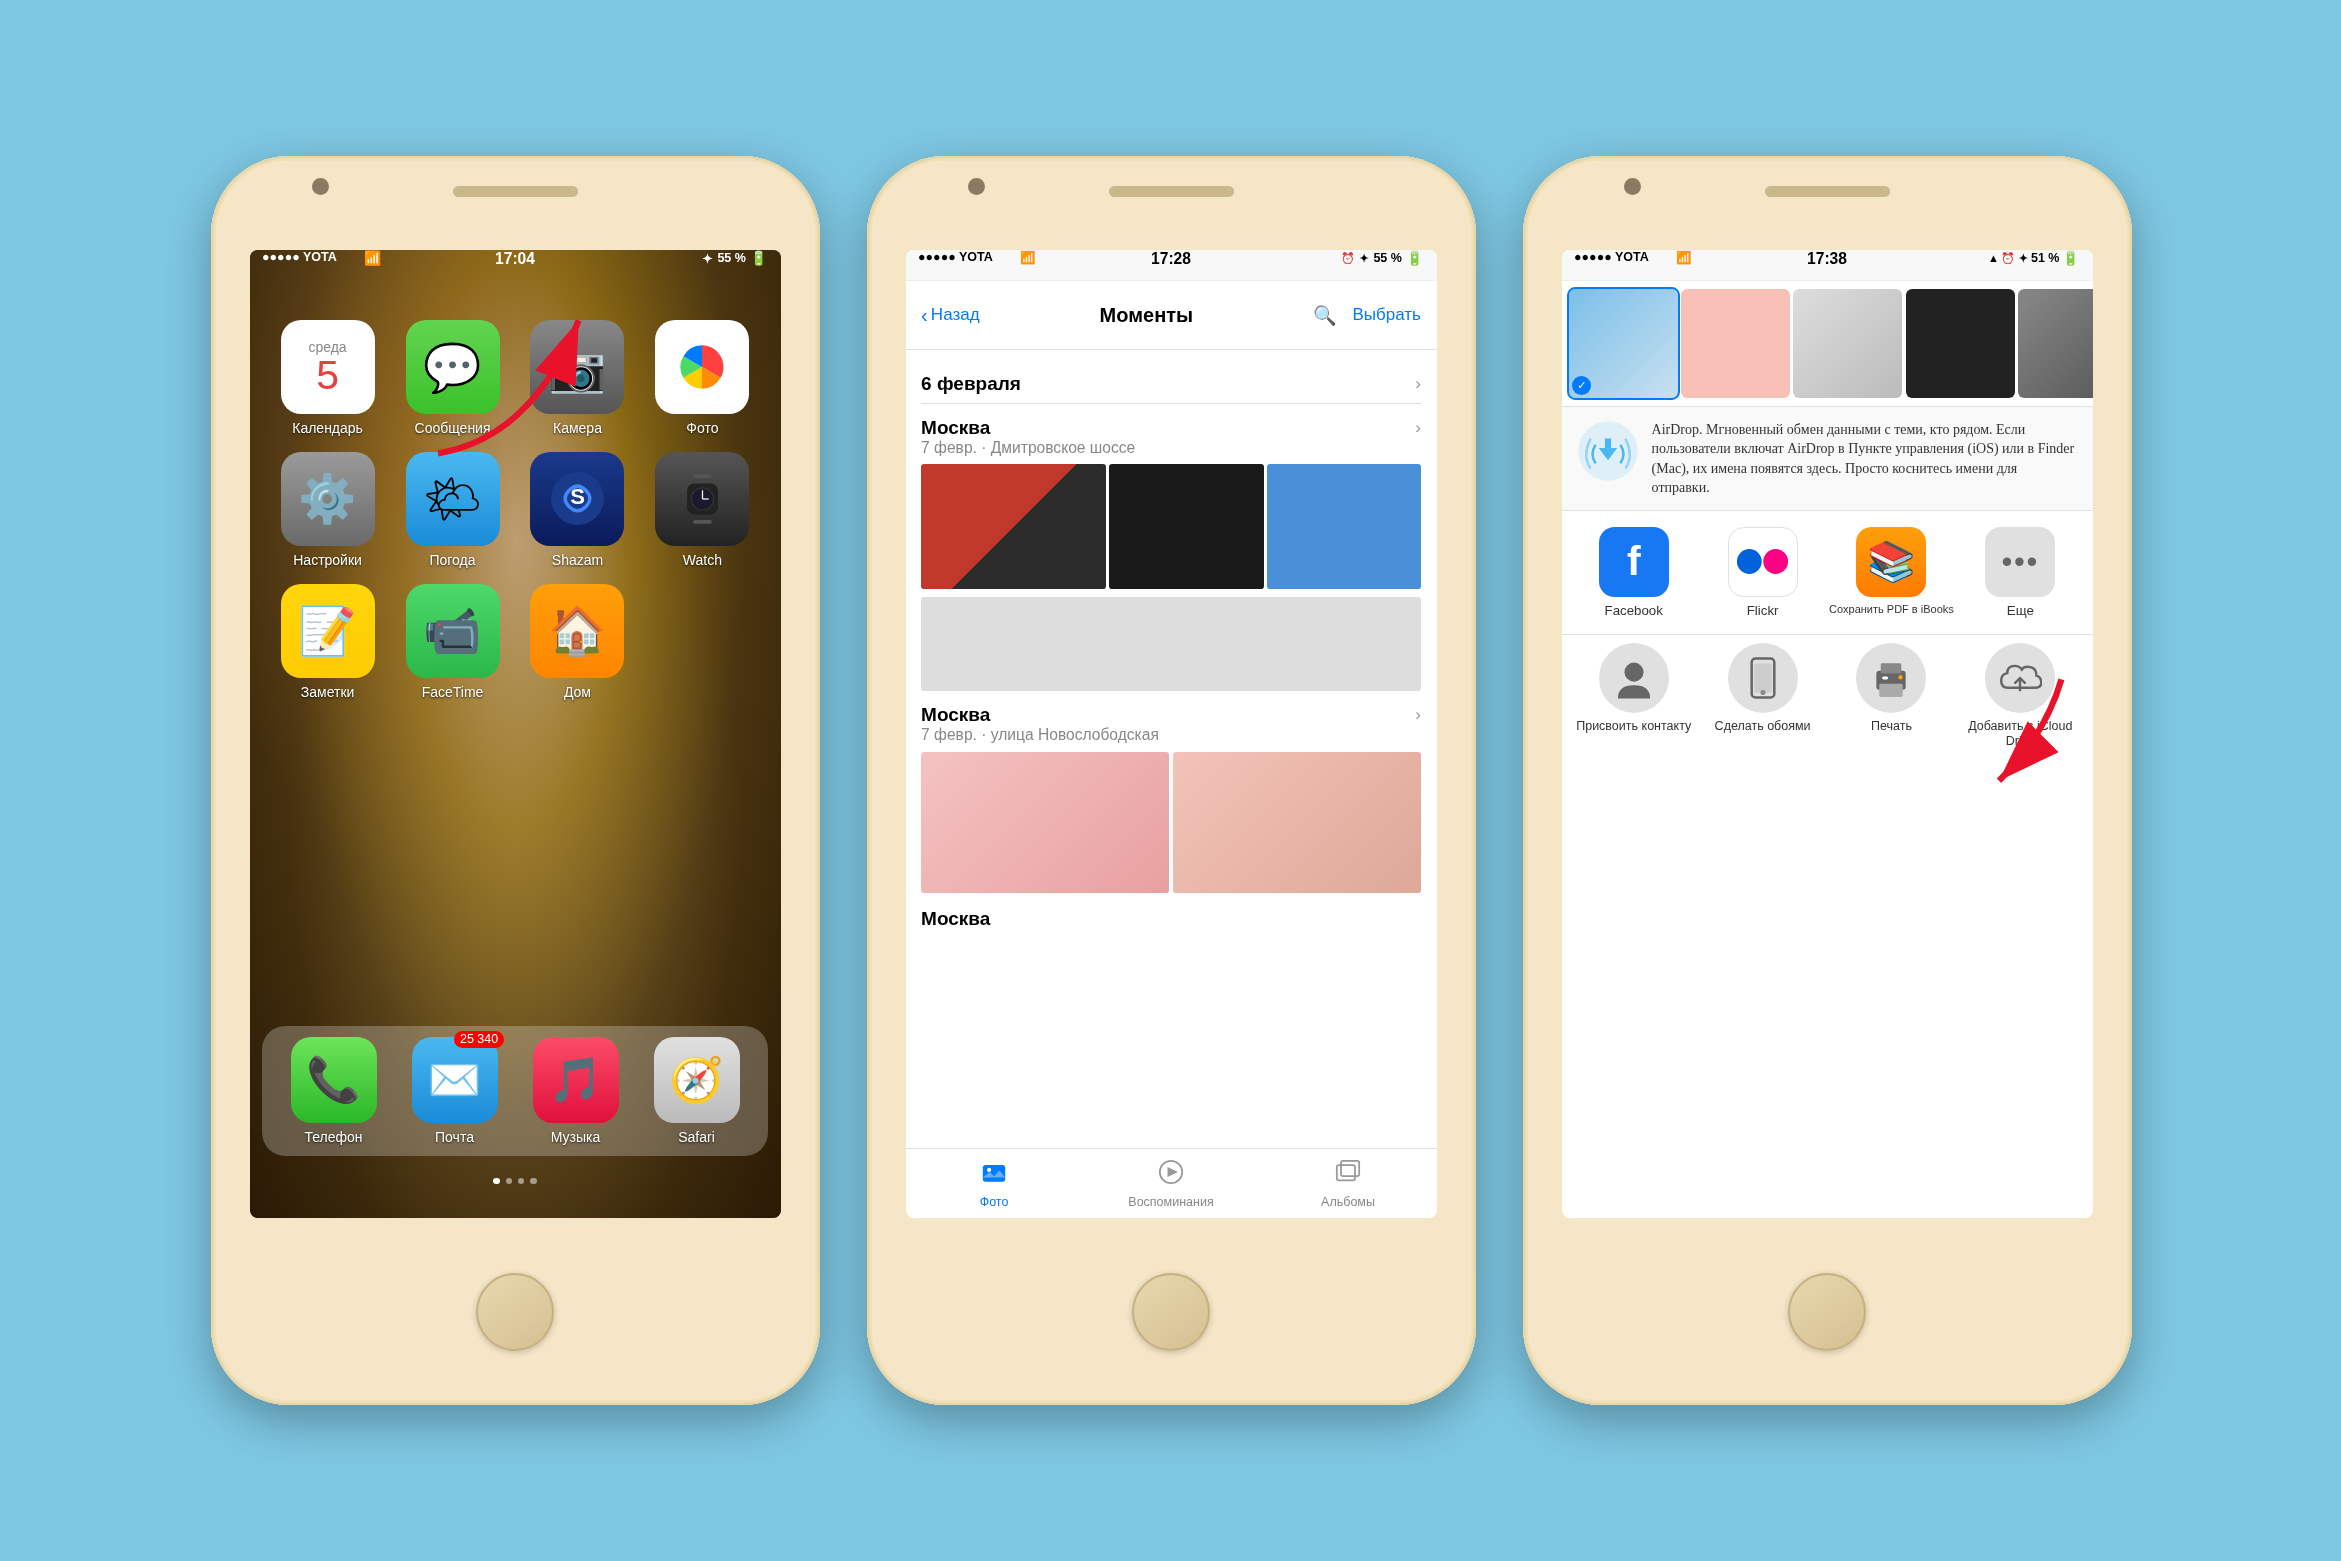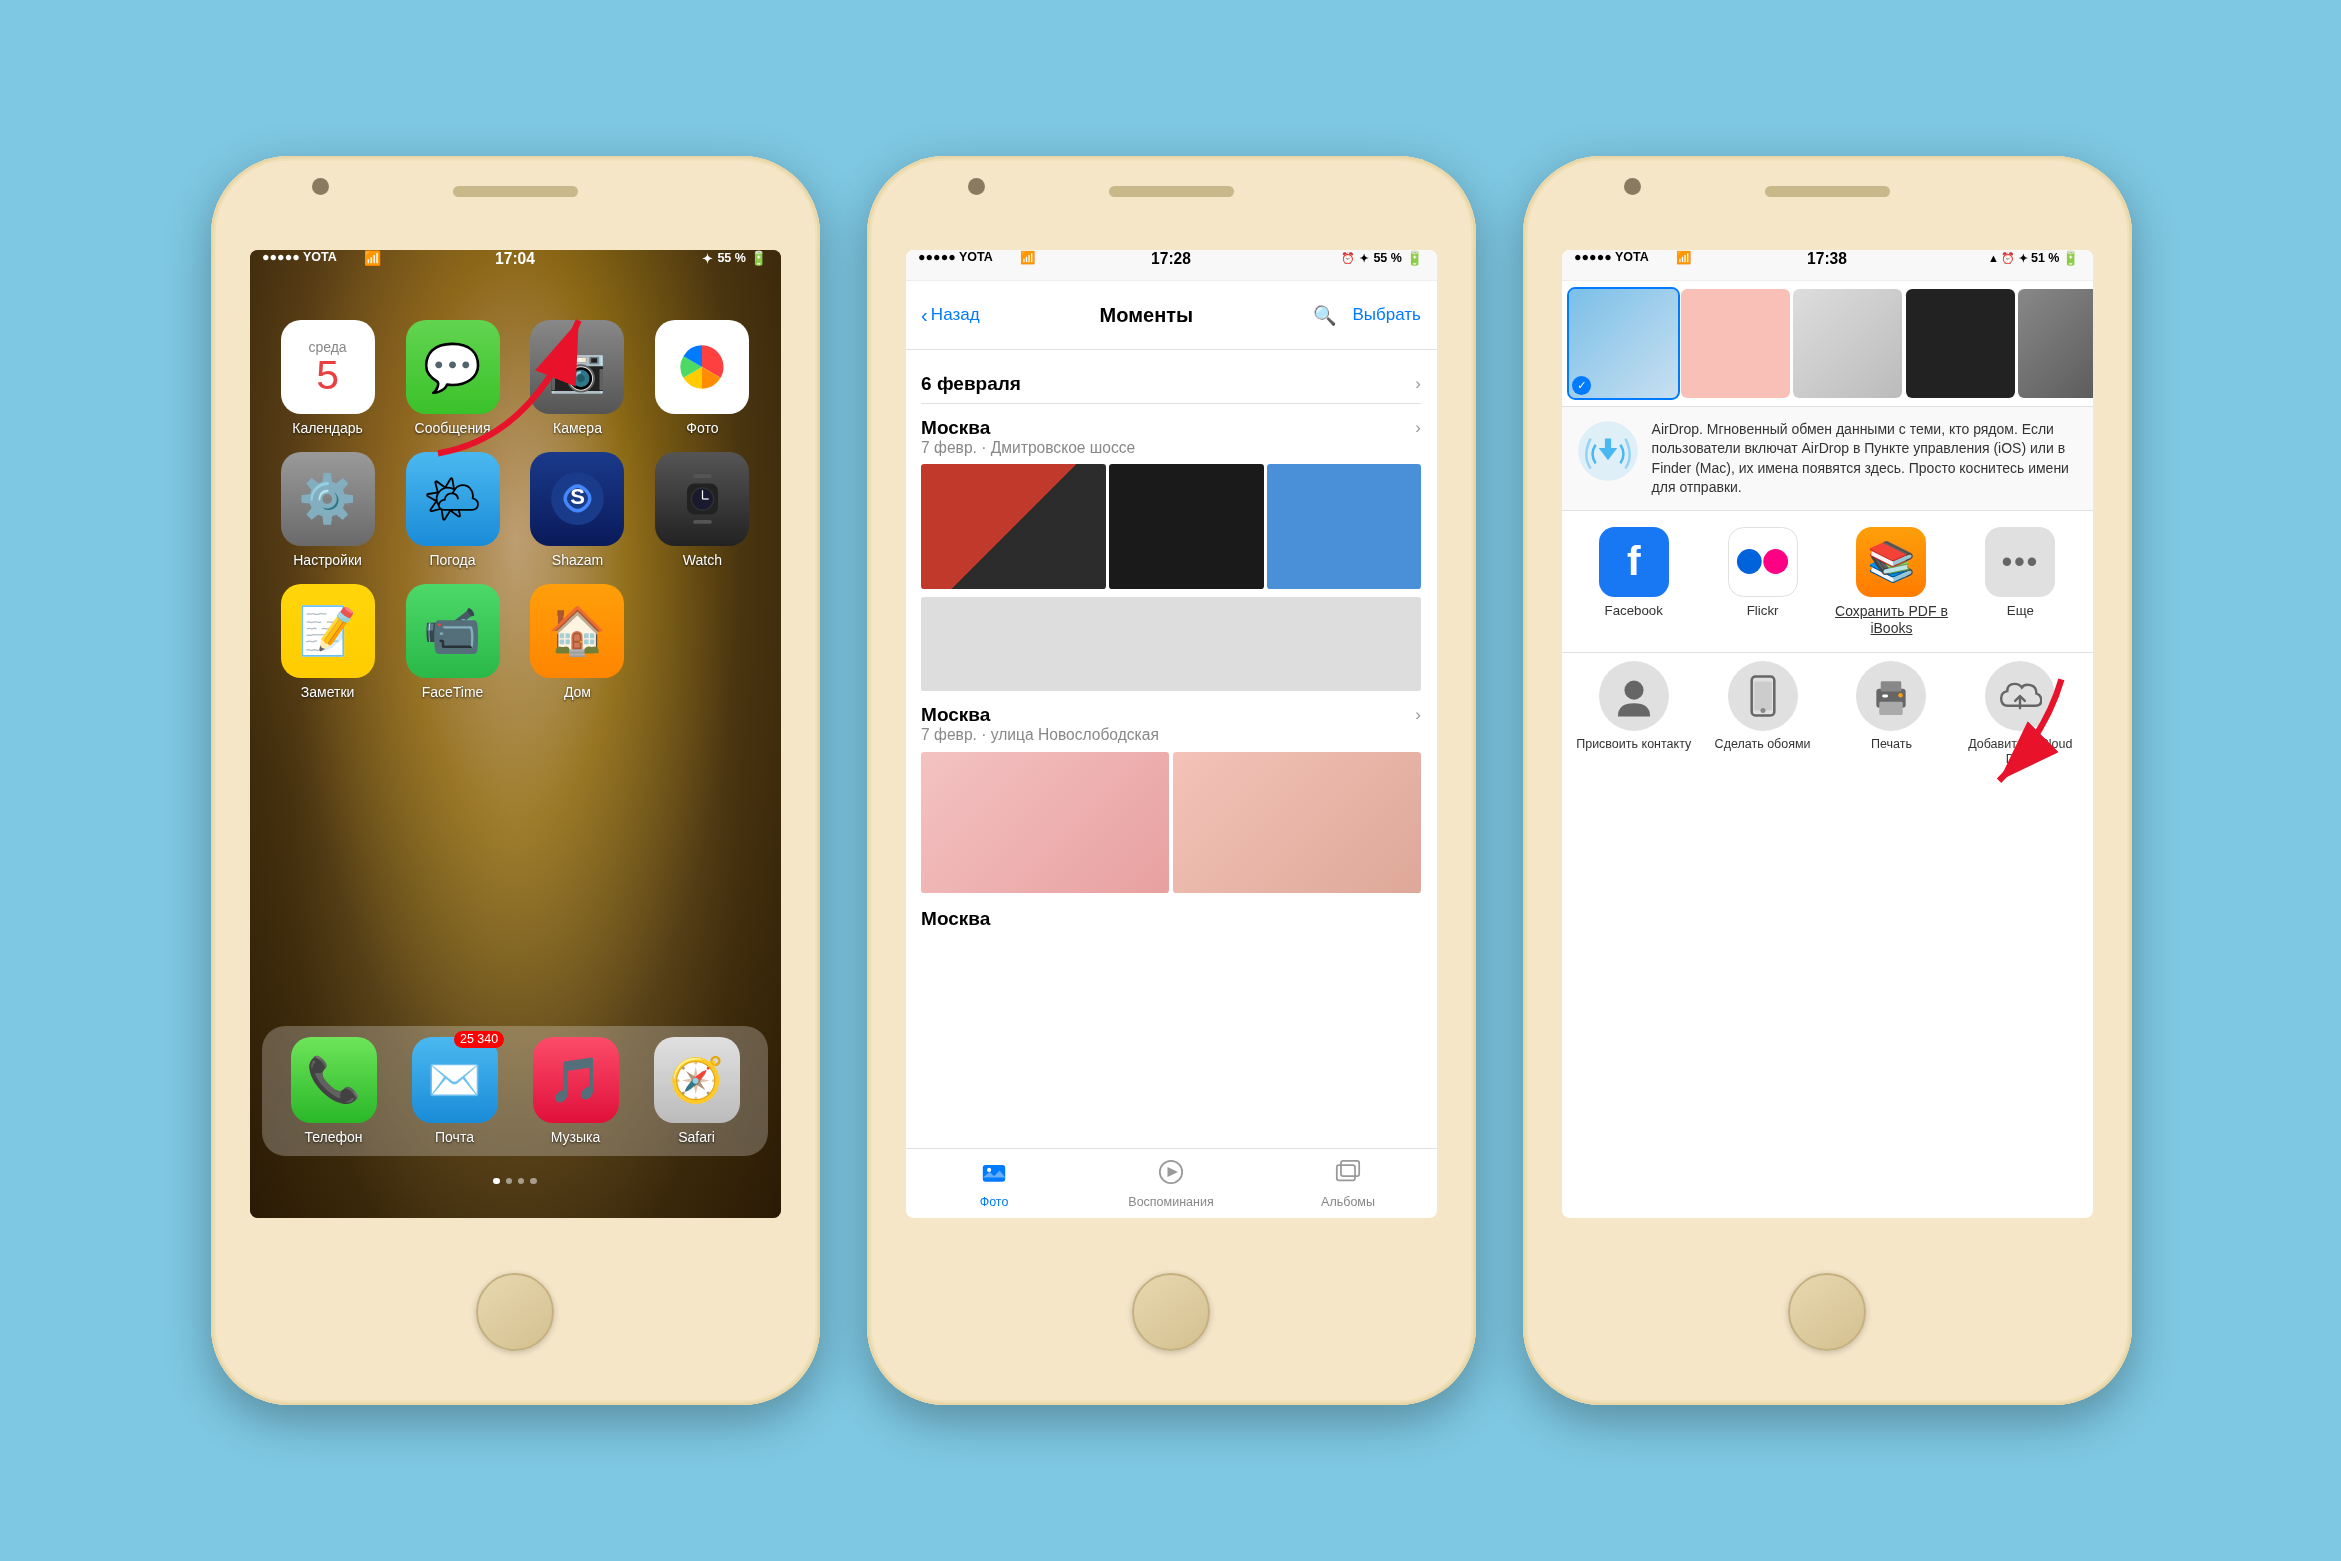--- a/index.html
+++ b/index.html
@@ -407,20 +407,21 @@
     }
 
     .airdrop-section {
       padding: 12.5px 15.6px;
       background: #f9f9f9;
       border-top: 0.8px solid #e0e0e0;
       border-bottom: 0.8px solid #e0e0e0;
       display: flex;
       gap: 12.5px;
       align-items: flex-start;
+      font-family: Liberation Serif, serif;
     }
 
     .airdrop-icon {
       width: 62px;
       height: 62px;
       flex-shrink: 0;
     }
 
     .airdrop-text {
       font-size: 14px;
@@ -834,21 +835,21 @@
               <circle cx="52" cy="20" r="16" fill="#ff0084"></circle>
             </svg>
           </div>
           <span class="share-icon-label">Flickr</span>
         </div>
 
         <div class="share-icon-item">
           <div class="share-icon-img" style="background:linear-gradient(180deg,#ff9f0a,#ff7b00);border-radius:15.6px;">
             <span style="font-size:39px;">📚</span>
           </div>
-          <span class="share-icon-label" style="font-size:14px;line-height:1.2;text-decoration:underline;">Сохранить PDF в iBooks</span>
+          <span class="share-icon-label" style="font-size:11px;line-height:1.2;">Сохранить PDF в iBooks</span>
         </div>
 
         <div class="share-icon-item">
           <div class="share-icon-img" style="background:#e0e0e0;border-radius:15.6px;">
             <span style="font-size:31px;color:#666;letter-spacing:1.6px;">•••</span>
           </div>
           <span class="share-icon-label">Еще</span>
         </div>
       </div>
 

